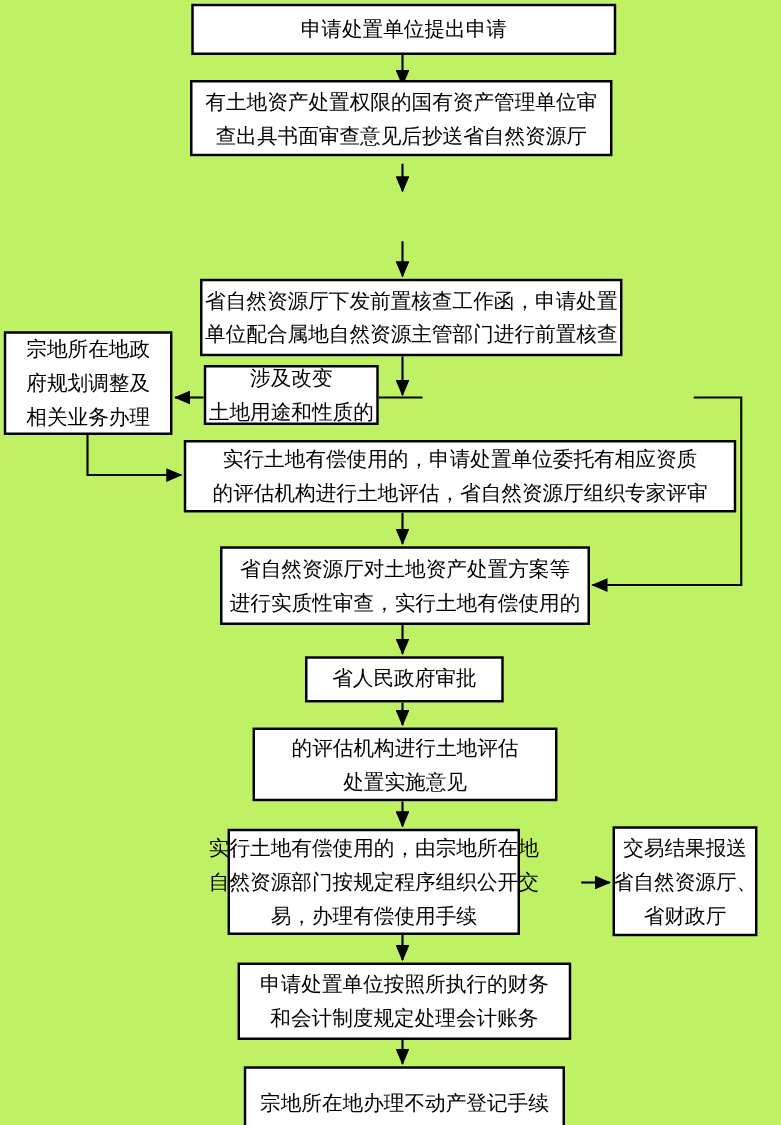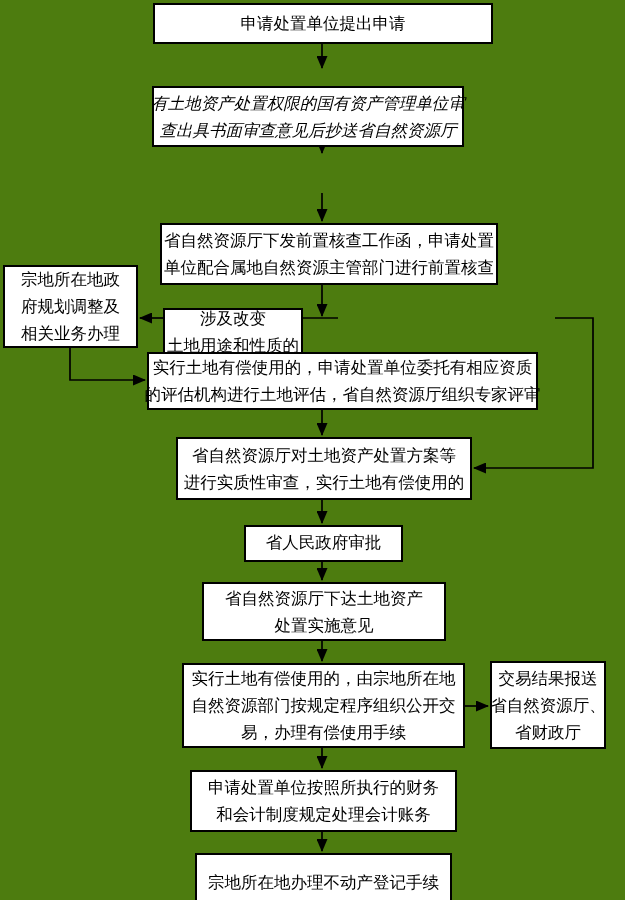--- a/index.html
+++ b/index.html
@@ -4,21 +4,21 @@
 <style>
   html, body {
     margin: 0;
     padding: 0;
     background: #ffffff;
   }
   .canvas {
     position: relative;
     width: 625px;
     height: 900px;
-    background: #4d7c0f;
+    background: #bef264;
     font-family: "Liberation Serif", "DejaVu Serif", serif;
     color: #000000;
   }
   .connectors {
     position: absolute;
     left: 0;
     top: 0;
     width: 625px;
     height: 900px;
   }
@@ -31,31 +31,31 @@
     align-items: center;
     justify-content: center;
     text-align: center;
     font-size: 16.5px;
     line-height: 27px;
     white-space: pre;
     letter-spacing: 0px;
   }
   
   #n1  { left: 153px; top: 3px;   width: 340px; height: 41px; }
-  #n2  { left: 152px; top: 86px;  width: 312px; height: 61px; font-style: italic; }
+  #n2  { left: 152px; top: 64px;  width: 338px; height: 61px; }
   #n3  { left: 177px; top: 155px; width: 293px; height: 38px; }
   #n4  { left: 160px; top: 223px; width: 338px; height: 62px; }
   #n5  { left: 3px;   top: 265px; width: 135px; height: 83px; }
-  #n6  { left: 163px; top: 308px; width: 140px; height: 48px; }
+  #n6  { left: 163px; top: 292px; width: 140px; height: 48px; }
   #n7  { left: 338px; top: 291px; width: 217px; height: 51px; }
-  #n8  { left: 147px; top: 352px; width: 391px; height: 58px; }
+  #n8  { left: 147px; top: 352px; width: 442px; height: 58px; }
   #n9  { left: 176px; top: 437px; width: 296px; height: 63px; }
   #n10 { left: 244px; top: 525px; width: 159px; height: 37px; font-family: Liberation Mono, monospace; }
   #n11 { left: 202px; top: 582px; width: 244px; height: 59px; }
-  #n12 { left: 182px; top: 663px; width: 283px; height: 85px; }
+  #n12 { left: 182px; top: 663px; width: 234px; height: 85px; }
   #n13 { left: 490px; top: 661px; width: 116px; height: 88px; }
   #n14 { left: 190px; top: 770px; width: 267px; height: 62px; text-align: center; }
   #n15 { left: 195px; top: 853px; width: 257px; height: 58px; }
 </style>
 </head>
 <body>
 
 <div class="canvas">
 
   <svg class="connectors" viewBox="0 0 625 900" xmlns="http://www.w3.org/2000/svg">
@@ -91,21 +91,21 @@
   <div class="node" id="n5">宗地所在地政
 府规划调整及
 相关业务办理</div>
   <div class="node" id="n6">涉及改变
 土地用途和性质的</div>
   <div class="node" id="n8">实行土地有偿使用的，申请处置单位委托有相应资质
 的评估机构进行土地评估，省自然资源厅组织专家评审</div>
   <div class="node" id="n9">省自然资源厅对土地资产处置方案等
 进行实质性审查，实行土地有偿使用的</div>
   <div class="node" id="n10">省人民政府审批</div>
-  <div class="node" id="n11">省自然资源厅下达土地资产
+  <div class="node" id="n11">的评估机构进行土地评估
 处置实施意见</div>
   <div class="node" id="n12">实行土地有偿使用的，由宗地所在地
 自然资源部门按规定程序组织公开交
 易，办理有偿使用手续</div>
   <div class="node" id="n13">交易结果报送
 省自然资源厅、
 省财政厅</div>
   <div class="node" id="n14">申请处置单位按照所执行的财务
 和会计制度规定处理会计账务</div>
   <div class="node" id="n15">宗地所在地办理不动产登记手续</div>

